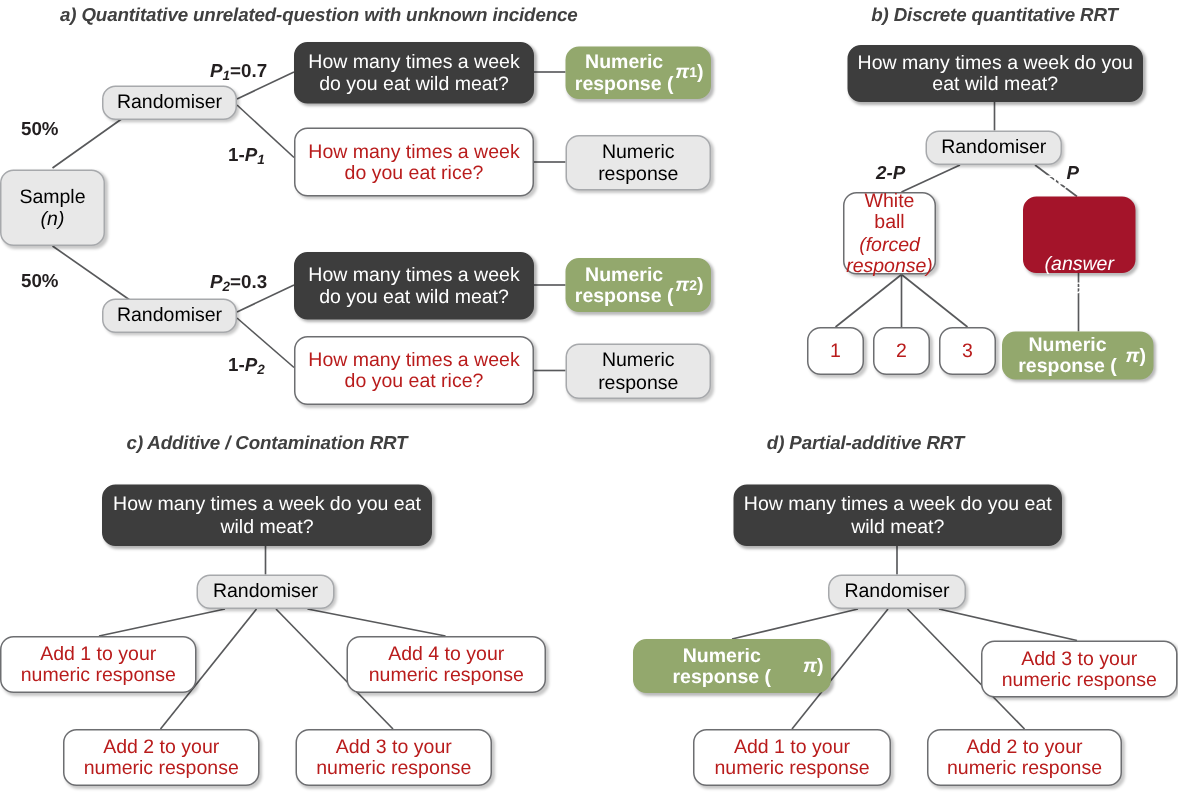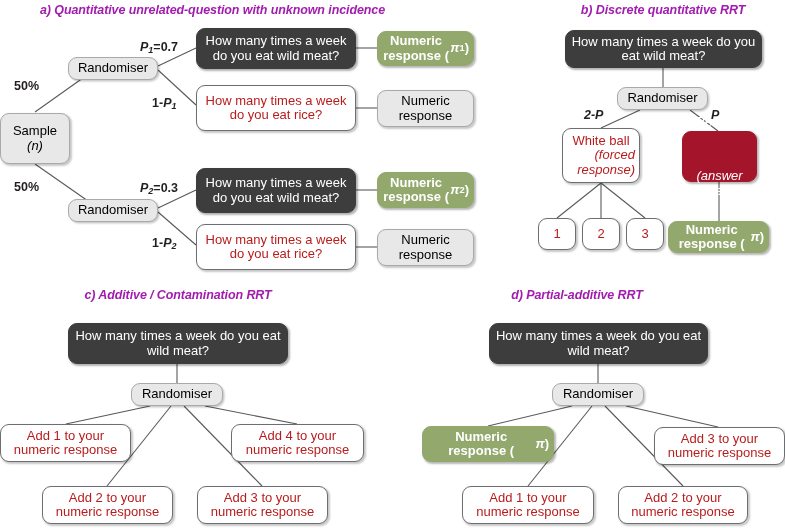--- a/index.html
+++ b/index.html
@@ -1,20 +1,20 @@
 <!DOCTYPE html>
 <html><head>
 <meta charset="utf-8">
 <style>
   html,body{margin:0;padding:0;background:#ffffff;}
   body{width:785px;height:528px;position:relative;overflow:hidden;
        font-family:"Liberation Sans","DejaVu Sans",sans-serif;}
   .panel{position:absolute;}
   .ptitle{position:absolute;font-style:italic;font-weight:bold;font-size:12.5px;
-          color:#a21caf;white-space:nowrap;text-align:center;letter-spacing:-0.1px;}
+          color:#404040;white-space:nowrap;text-align:center;letter-spacing:-0.1px;}
   svg.edges{position:absolute;left:0;top:0;width:785px;height:528px;
             pointer-events:none;overflow:visible;}
   .node{position:absolute;box-sizing:border-box;display:flex;align-items:center;
         justify-content:center;text-align:center;line-height:1.08;
         font-size:13px;border-radius:9px;padding:2px 4px;}
   .n-dark{background:#3d3d3d;color:#ffffff;border:1px solid #3d3d3d;
           box-shadow:1.5px 1.5px 2px rgba(0,0,0,0.30);}
   .n-white{background:#ffffff;color:#b91c1c;border:1px solid #6d6e71;
            box-shadow:1.5px 1.5px 2px rgba(0,0,0,0.22);}
   .n-gray{background:#e8e8e8;color:#000000;border:1px solid #a7a9ac;
@@ -96,21 +96,21 @@
   <div class="elabel" style="left:140px;top:181px;"><i>P</i><sub><i>2</i></sub>=0.3</div>
   <div class="elabel" style="left:152px;top:236px;">1-<i>P</i><sub><i>2</i></sub></div>
 </div>
 
 <div class="panel">
   <div class="ptitle" style="left:563px;top:3px;width:200px;">b) Discrete quantitative RRT</div>
 
   <div class="node n-dark" style="left:565px;top:30px;width:197px;height:38px;">How many times a week do you eat wild meat?</div>
   <div class="node n-gray" style="left:617px;top:87px;width:91px;height:23px;">Randomiser</div>
 
-  <div class="node n-white" style="left:562px;top:128px;width:78px;height:55px;flex-direction:column;text-align:right;">
+  <div class="node n-white" style="left:562px;top:128px;width:62px;height:55px;flex-direction:column;">
     <span>White ball</span>
     <span class="ital">(forced response)</span>
   </div>
   <div class="node n-red" style="left:682px;top:131px;width:75px;height:51px;flex-direction:column;gap:40px;">
     <span>Red ball</span>
     <span class="ital">(answer honestly)</span>
   </div>
 
   <div class="node n-white" style="left:538px;top:218px;width:38px;height:32px;">1</div>
   <div class="node n-white" style="left:582px;top:218px;width:38px;height:32px;">2</div>

